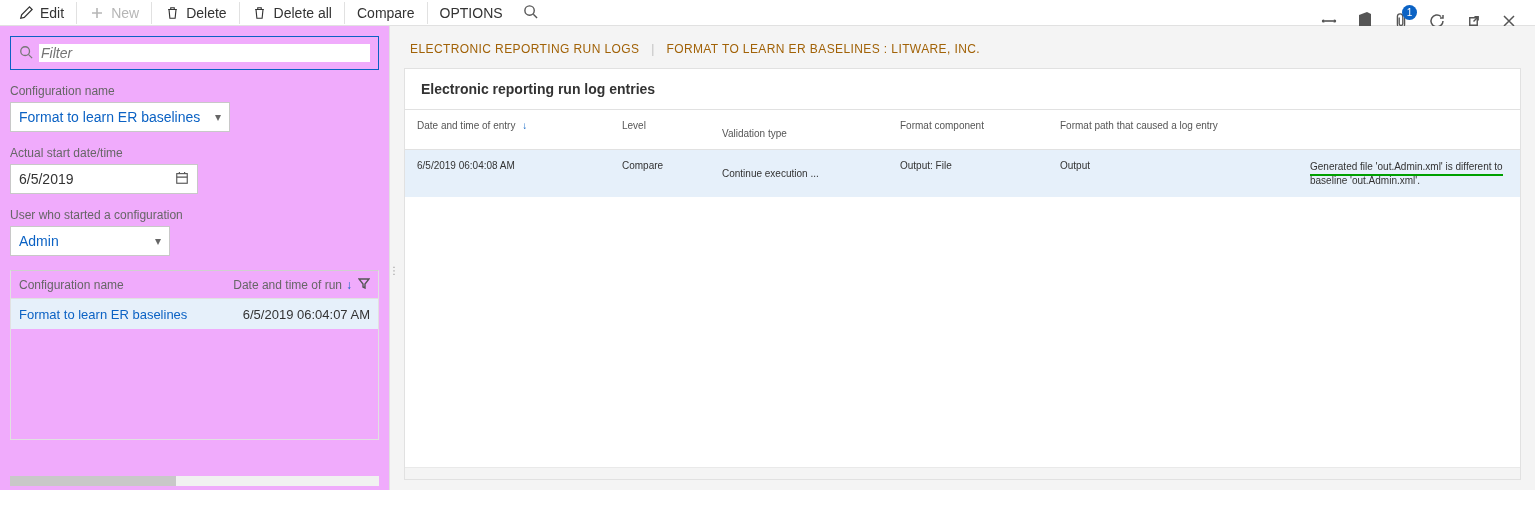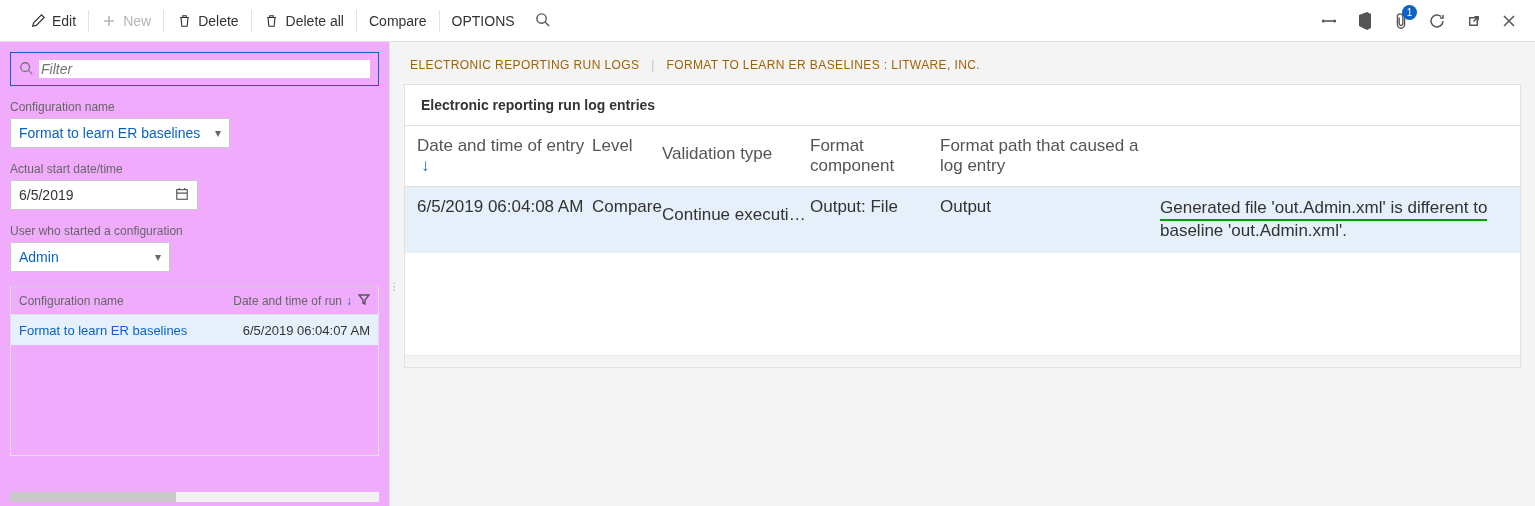--- a/index.html
+++ b/index.html
@@ -9,24 +9,24 @@
     font-size: 13px;
     color: #333;
     background: #fff;
     width: 1535px;
     height: 506px;
     overflow: hidden;
   }
 
   
   .toolbar {
-    height: 42px;
-    display: flex;
-    align-items: center;
-    padding: 0 20px;
+    height: 26px;
+    display: flex;
+    align-items: center;
+    padding: 0 8px;
     border-bottom: 1px solid #e1e1e1;
     background: #fff;
     position: relative;
   }
   .toolbar-item {
     display: flex;
     align-items: center;
     padding: 0 10px;
     height: 30px;
     cursor: pointer;
@@ -184,36 +184,37 @@
     letter-spacing: .4px;
     color: #666;
     text-transform: uppercase;
   }
   .bread .crumb { color: #a16207; }
   .bread .sep   { margin: 0 8px; color: #c0c0c0; }
   .panel {
     margin: 0 14px 14px 14px;
     background: #fff;
     border: 1px solid #e1e1e1;
-    height: 284px;
+    height: 412px;
     position: relative;
   }
   .panel-title {
     padding: 12px 16px;
     font-size: 14px;
     font-weight: 600;
     border-bottom: 1px solid #e1e1e1;
   }
   .grid {
     width: 100%;
   }
   .grid-head, .grid-row {
     display: flex;
     padding: 10px 12px;
-    font-size: 17px;
+    font-size: 10px;
+    gap: 30px;
   }
   .grid-head {
     color: #555;
     border-bottom: 1px solid #e1e1e1;
   }
   .grid-row {
     background: #e6f0fa;
     align-items: flex-start;
   }
   .colA { width: 175px; }

